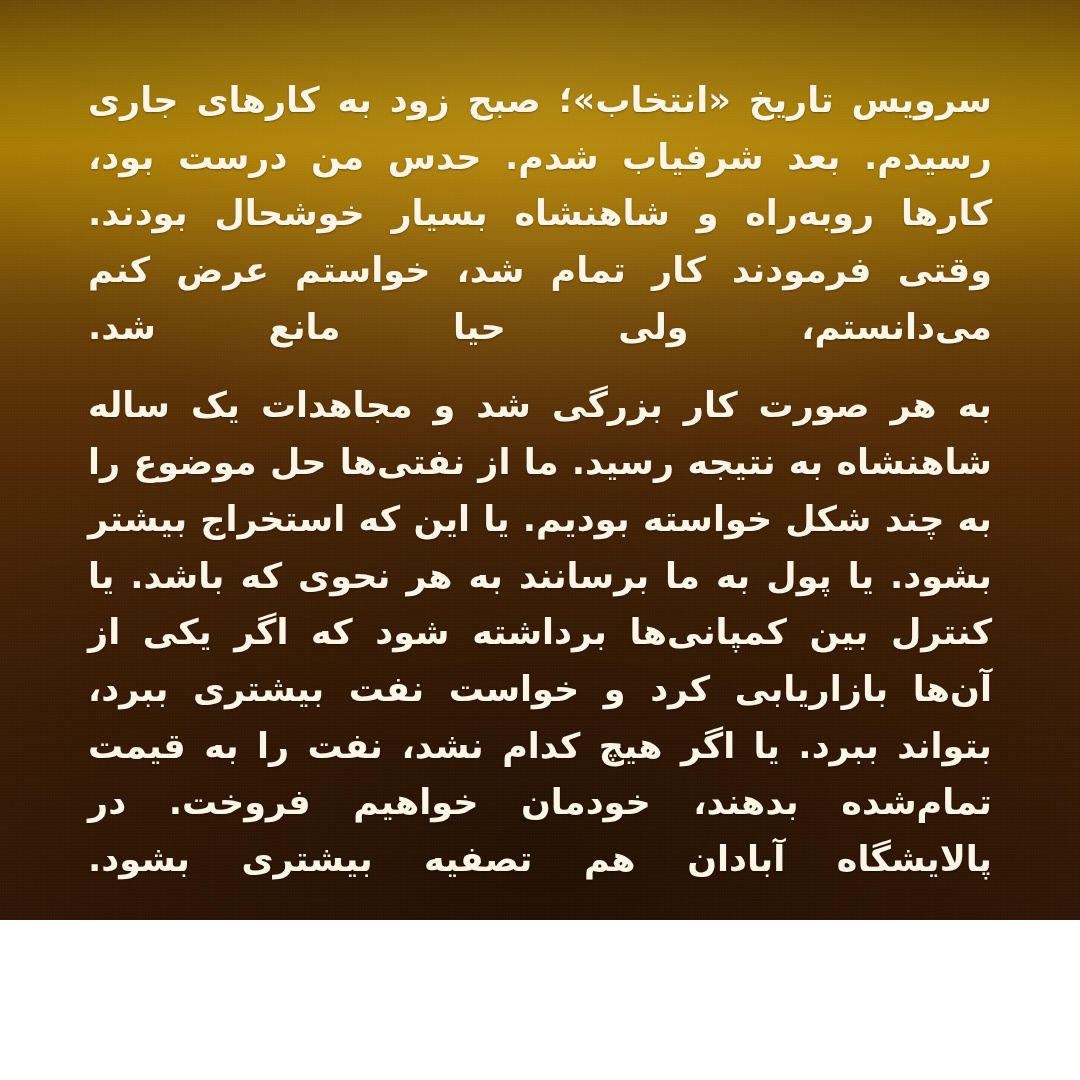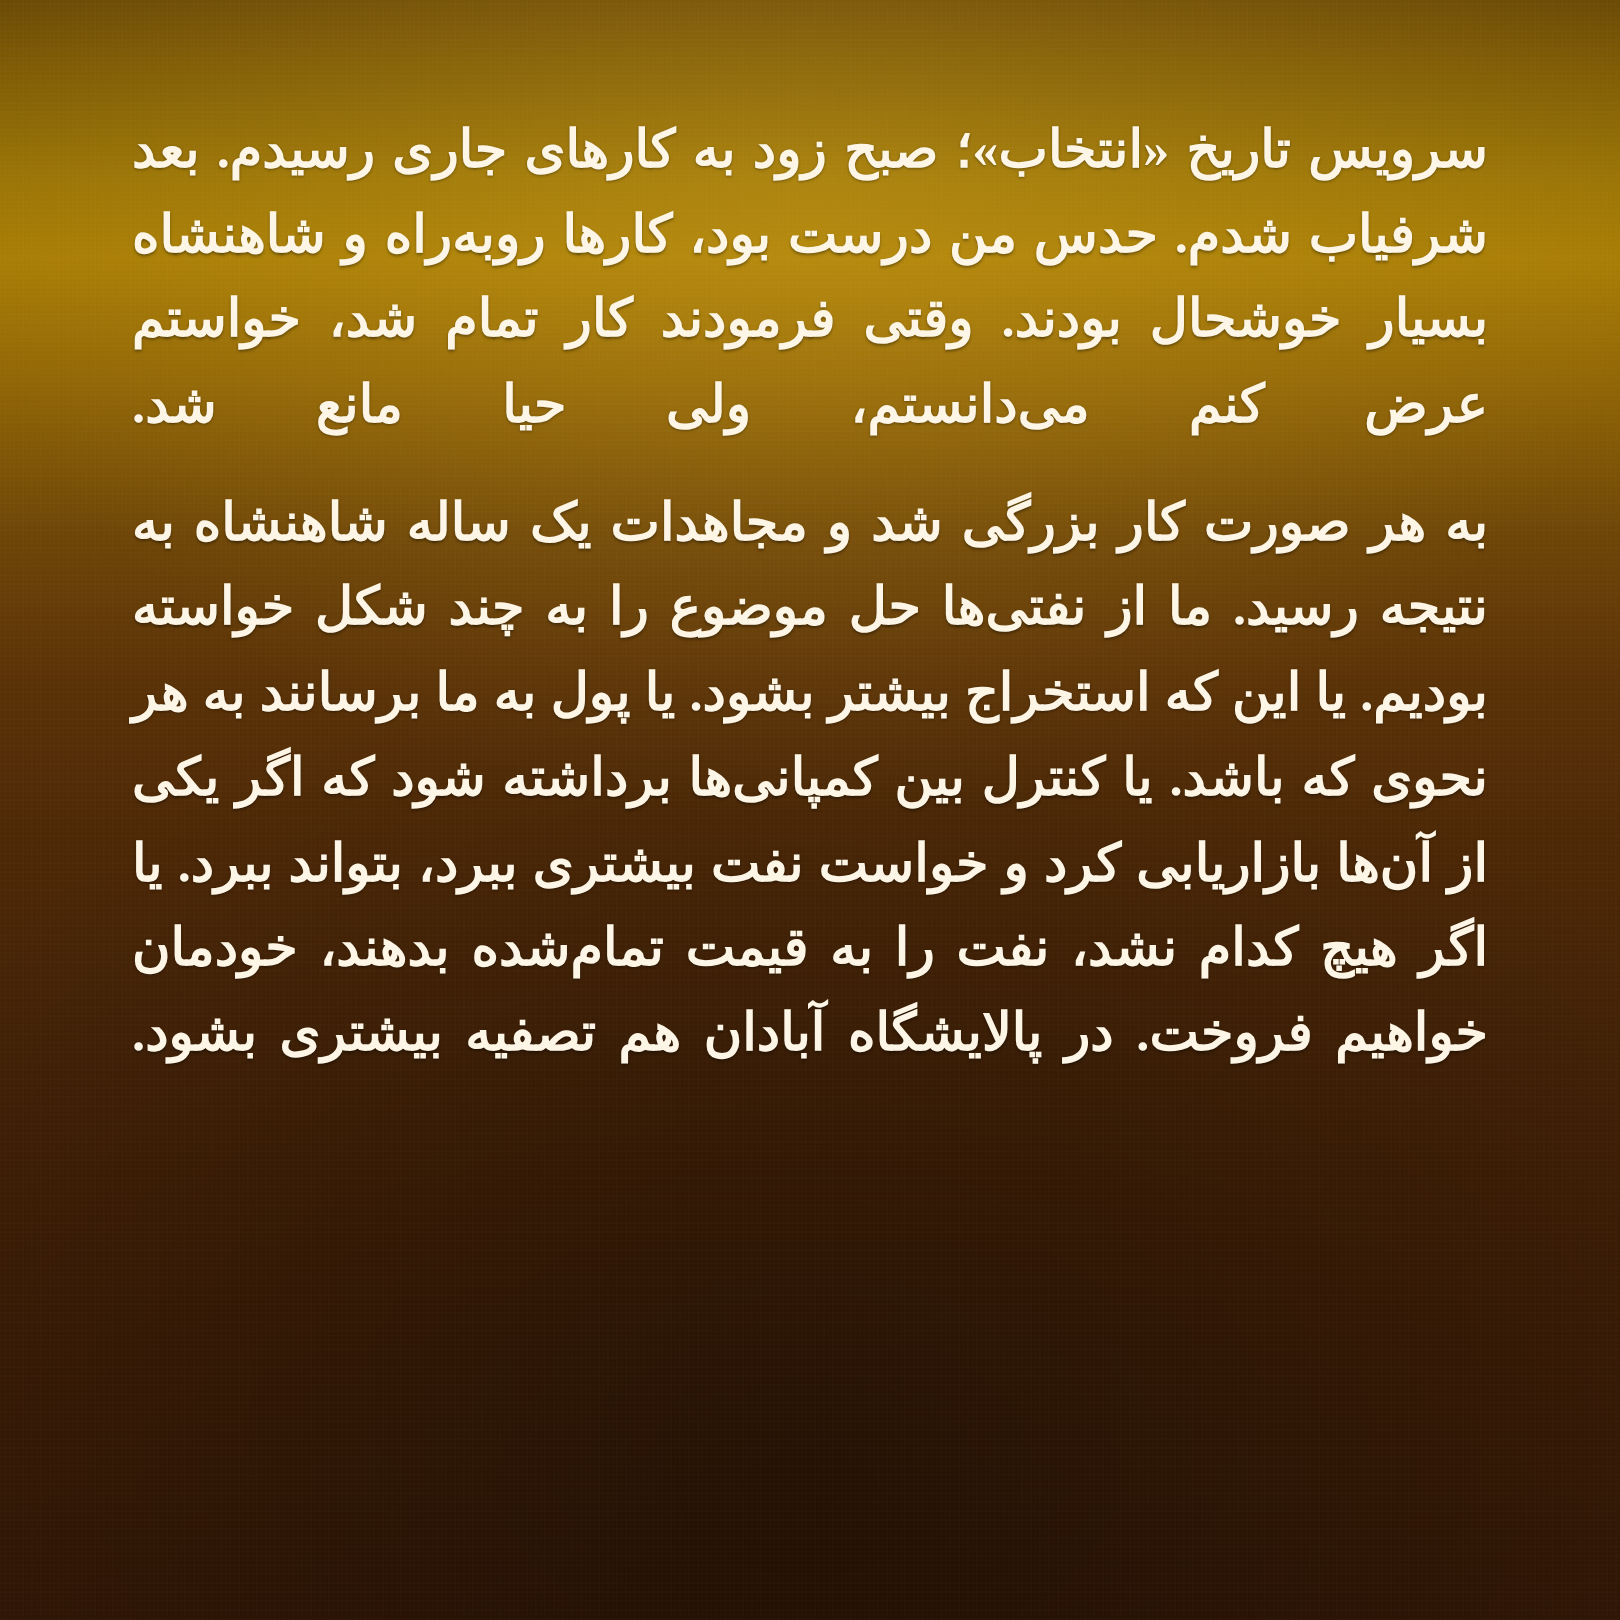--- a/index.html
+++ b/index.html
@@ -9,39 +9,38 @@
   body {
     width: 1080px;
     height: 1080px;
     overflow: hidden;
     font-family: "DejaVu Sans", "Liberation Sans", sans-serif;
   }
 
   #card {
     position: relative;
     width: 1080px;
-    height: 1080px;
+    height: 920px;
     box-sizing: border-box;
     background:
       linear-gradient(180deg,
         #6b4a06 0%,
         #7d5a05 4%,
         #9a7406 11%,
         #a87d05 16%,
         #8f6406 24%,
         #6e4507 33%,
         #5a3207 42%,
         #4d2806 52%,
         #452306 62%,
         #401f05 72%,
         #3b1c05 82%,
         #371a05 92%,
         #331705 100%);
     overflow: hidden;
-    font-family: Liberation Serif, serif;
   }
 
   
   #card::before {
     content: "";
     position: absolute;
     inset: 0;
     background:
       radial-gradient(ellipse 75% 55% at 50% 12%, rgba(255, 206, 60, 0.18), rgba(0,0,0,0) 70%),
       radial-gradient(ellipse 90% 70% at 50% 92%, rgba(0, 0, 0, 0.35), rgba(0,0,0,0) 75%);

